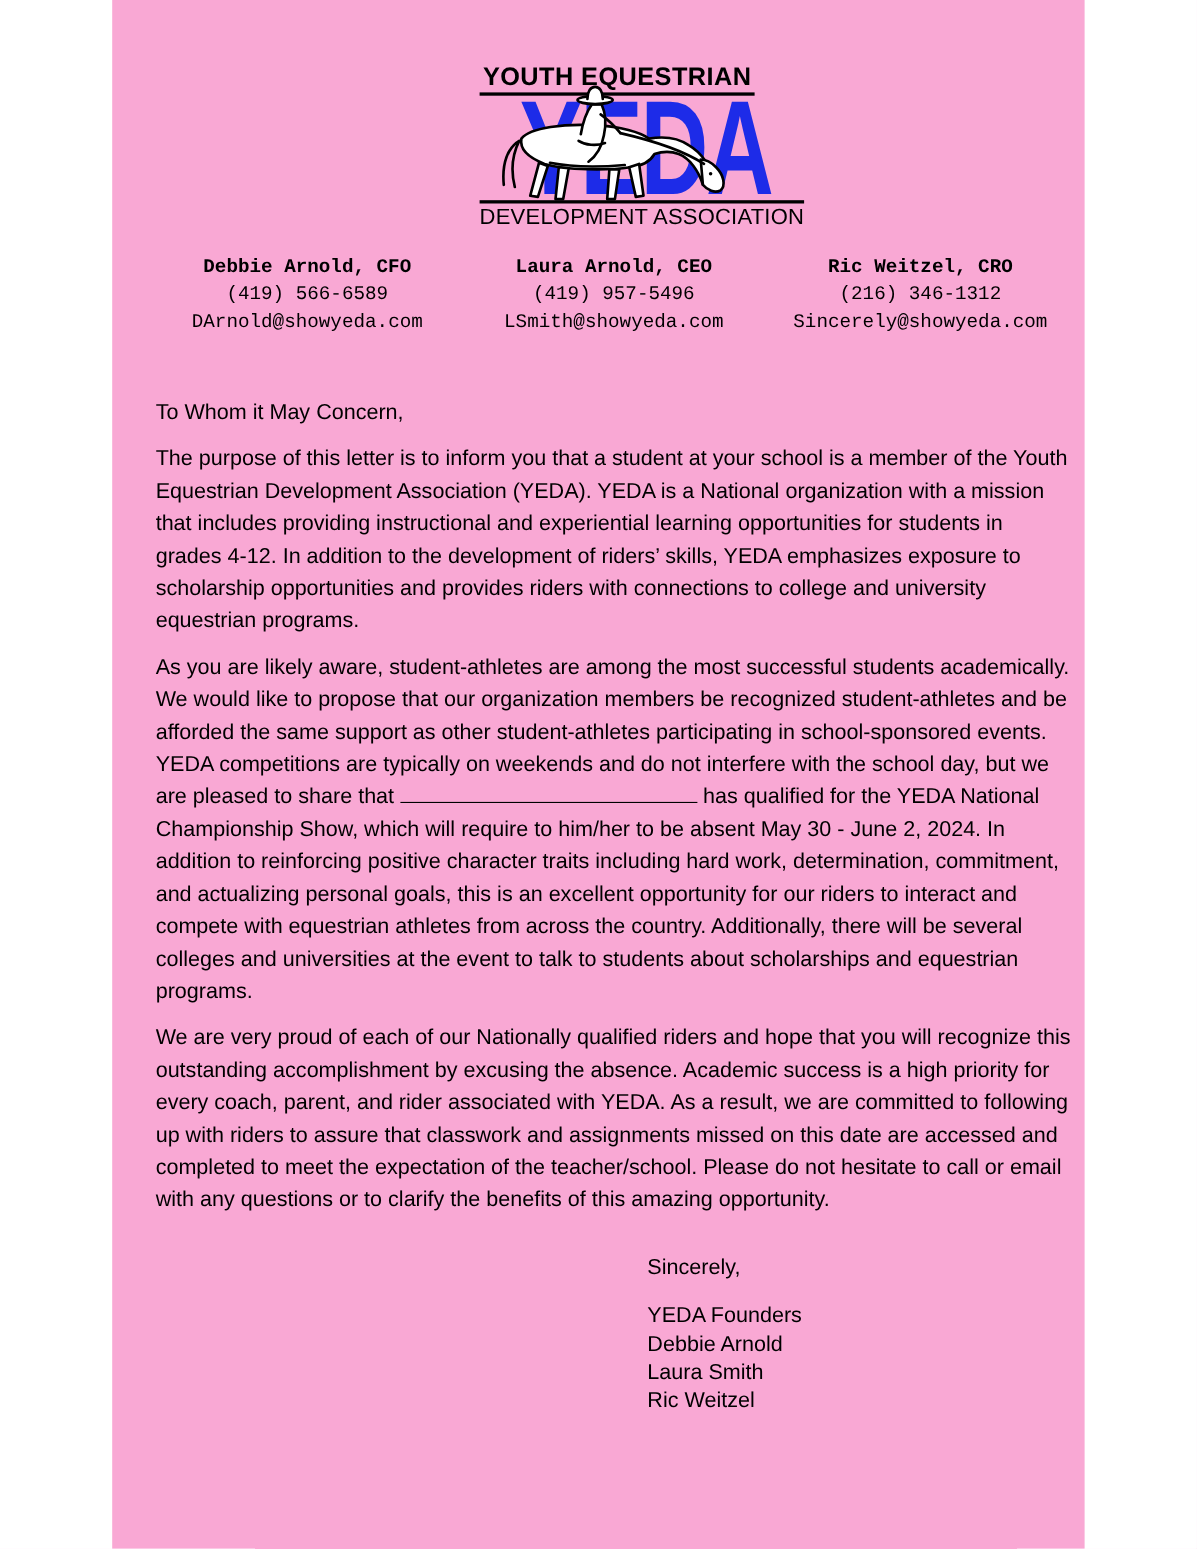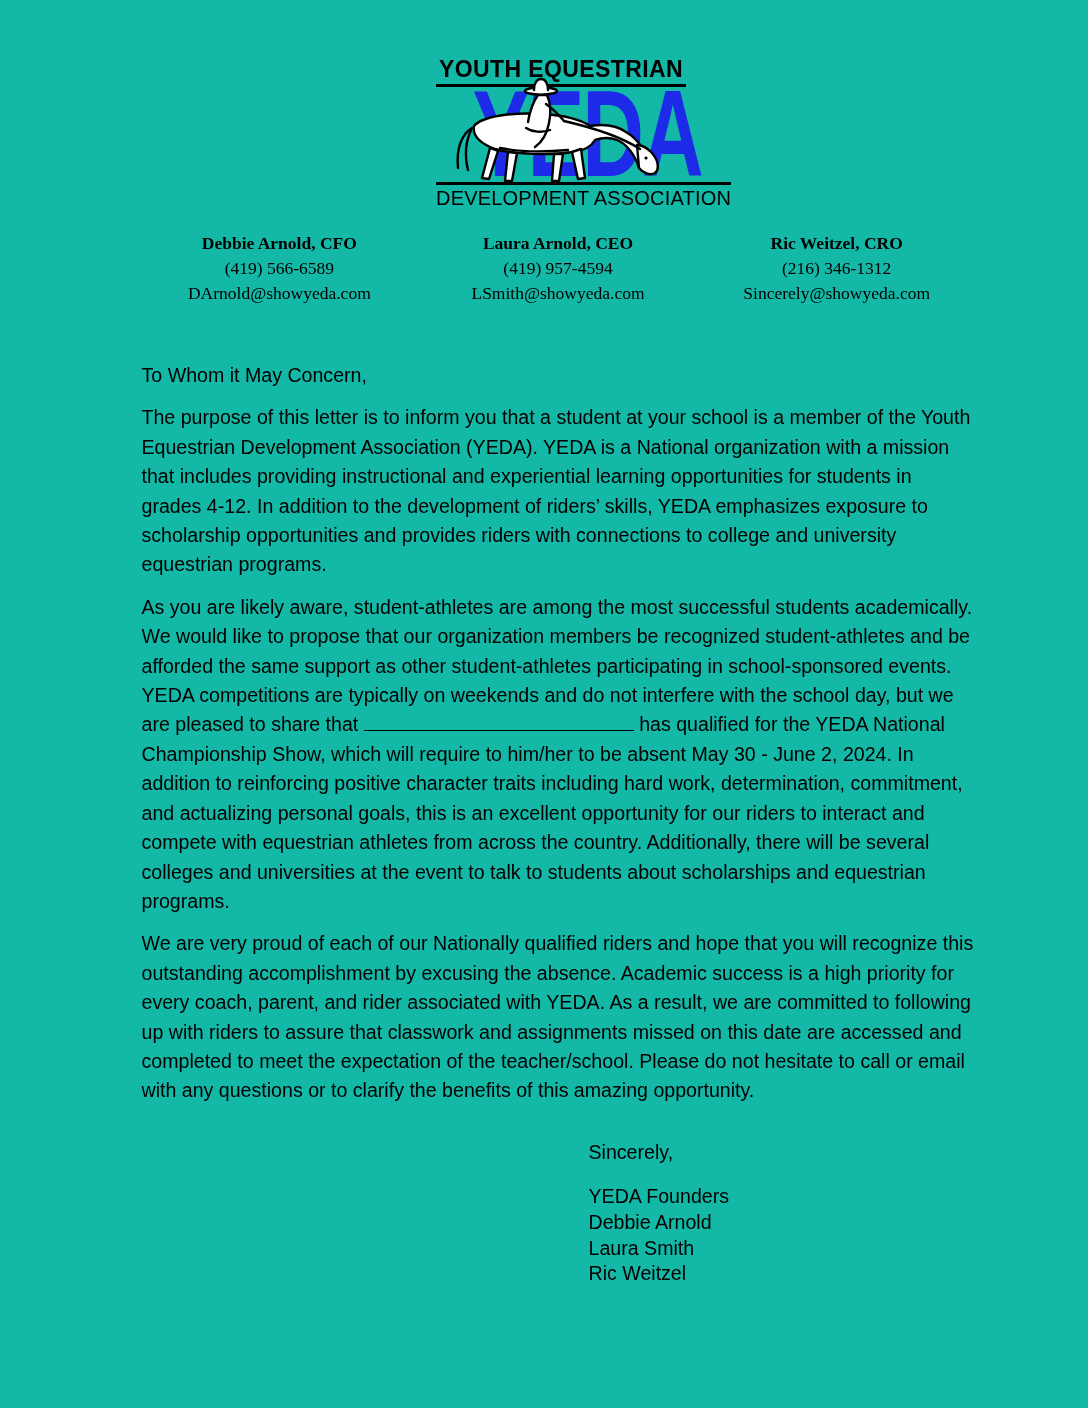--- a/index.html
+++ b/index.html
@@ -1,23 +1,23 @@
 <!DOCTYPE html>
 <html style="--yeda-blue: #1d2be8;"><head>
 <meta charset="utf-8">
 <style>
   :root { --yeda-blue: #1d2be8; --ink: #000; }
   * { margin: 0; padding: 0; box-sizing: border-box; }
   html, body { background: #ffffff; }
   .page {
     position: relative;
-    width: 1088px;
+    width: 884px;
     height: 1408px;
     margin: 0 auto;
-    background: #14b8a6;
+    background: #f9a8d4;
     overflow: hidden;
     color: var(--ink);
     padding-left: 28px;
   }
   
   .logo { width: 244px; margin: 56px auto 0; text-align: center; }
   .logo-top {
     font-family: "Liberation Sans", sans-serif;
     font-weight: bold;
     font-size: 23px;
@@ -60,21 +60,21 @@
     white-space: nowrap;
     position: relative;
     z-index: 2;
     background: transparent;
   }
   
   .contacts {
     display: flex;
     width: 836px;
     margin: 21px auto 0;
-    font-family: Liberation Serif, serif;
+    font-family: Liberation Mono, monospace;
     font-size: 17.5px;
     line-height: 25px;
   }
   .contact { flex: 1 1 0; text-align: center; }
   .contact-name { font-weight: bold; }
   
   .letter {
     width: 833px;
     margin: 55px auto 0;
     font-family: Liberation Sans, sans-serif;
@@ -137,21 +137,21 @@
   </div>
 
   <div class="contacts">
     <div class="contact">
       <div class="contact-name">Debbie Arnold, CFO</div>
       <div class="contact-phone">(419) 566-6589</div>
       <div class="contact-email">DArnold@showyeda.com</div>
     </div>
     <div class="contact">
       <div class="contact-name">Laura Arnold, CEO</div>
-      <div class="contact-phone">(419) 957-4594</div>
+      <div class="contact-phone">(419) 957-5496</div>
       <div class="contact-email">LSmith@showyeda.com</div>
     </div>
     <div class="contact">
       <div class="contact-name">Ric Weitzel, CRO</div>
       <div class="contact-phone">(216) 346-1312</div>
       <div class="contact-email">Sincerely@showyeda.com</div>
     </div>
   </div>
 
   <div class="letter">

